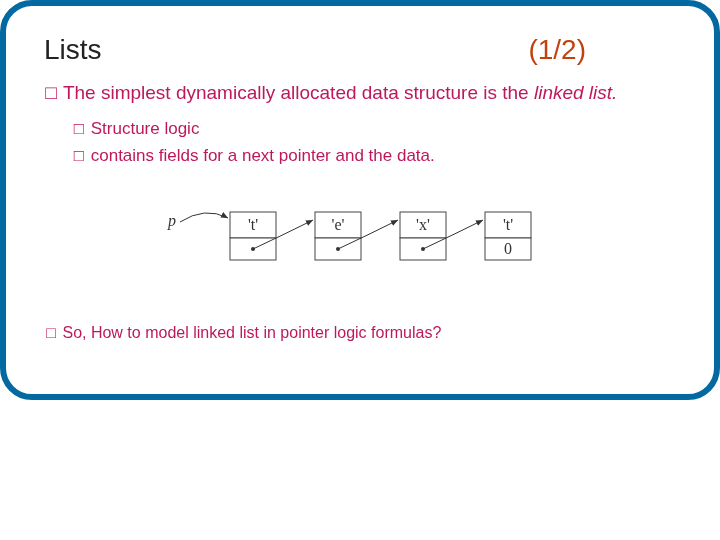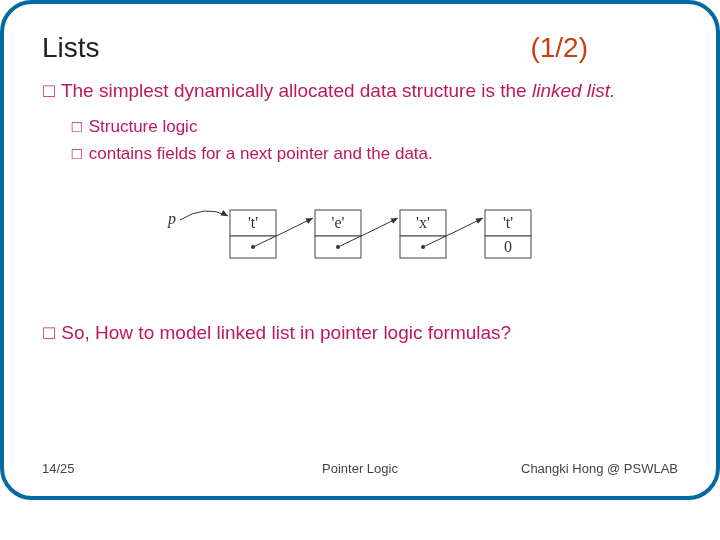--- a/index.html
+++ b/index.html
@@ -1,20 +1,20 @@
 <!DOCTYPE html>
 <html><head>
 <meta charset="utf-8">
 <style>
   * { box-sizing: border-box; margin: 0; padding: 0; }
   html, body { width: 720px; height: 540px; background: #fff; font-family: Arial, Helvetica, sans-serif; }
   .slide {
     width: 720px;
-    height: 500px;
-    border: 4px solid #0369a1;
+    height: 400px;
+    border: 6px solid #0369a1;
     border-radius: 32px;
     padding: 28px 38px 18px 38px;
     position: relative;
   }
   .header {
     display: flex;
     align-items: baseline;
     margin-bottom: 14px;
   }
   .title {
@@ -48,21 +48,21 @@
   .diagram {
     margin: 28px auto 36px auto;
     display: block;
   }
   .node-rect { fill: #fff; stroke: #444; stroke-width: 1; }
   .node-text { font-family: 'Times New Roman', serif; font-size: 16px; fill: #333; }
   .p-text { font-family: 'Times New Roman', serif; font-size: 16px; font-style: italic; fill: #333; }
   .dot { fill: #333; }
   .arrow { stroke: #333; stroke-width: 1; fill: none; }
   .q {
-    font-size: 19px;
+    font-size: 16px;
     margin-top: 26px;
   }
   .footer {
     position: absolute;
     bottom: 20px;
     left: 38px;
     right: 38px;
     display: flex;
     justify-content: space-between;
     align-items: baseline;
@@ -128,19 +128,14 @@
       <rect class="node-rect" x="335" y="42" width="46" height="22"></rect>
       <text class="node-text" x="358" y="58" text-anchor="middle">0</text>
     </svg>
 
     <div class="q">
       <span class="box">□</span>
       <span>So, How to model linked list in pointer logic formulas?</span>
     </div>
   </div>
 
-  <div class="footer">
-    <span>14/25</span>
-    <span class="center">Pointer Logic</span>
-    <span>Changki Hong @ PSWLAB</span>
-  </div>
 
 </div>
 
 </body></html>

